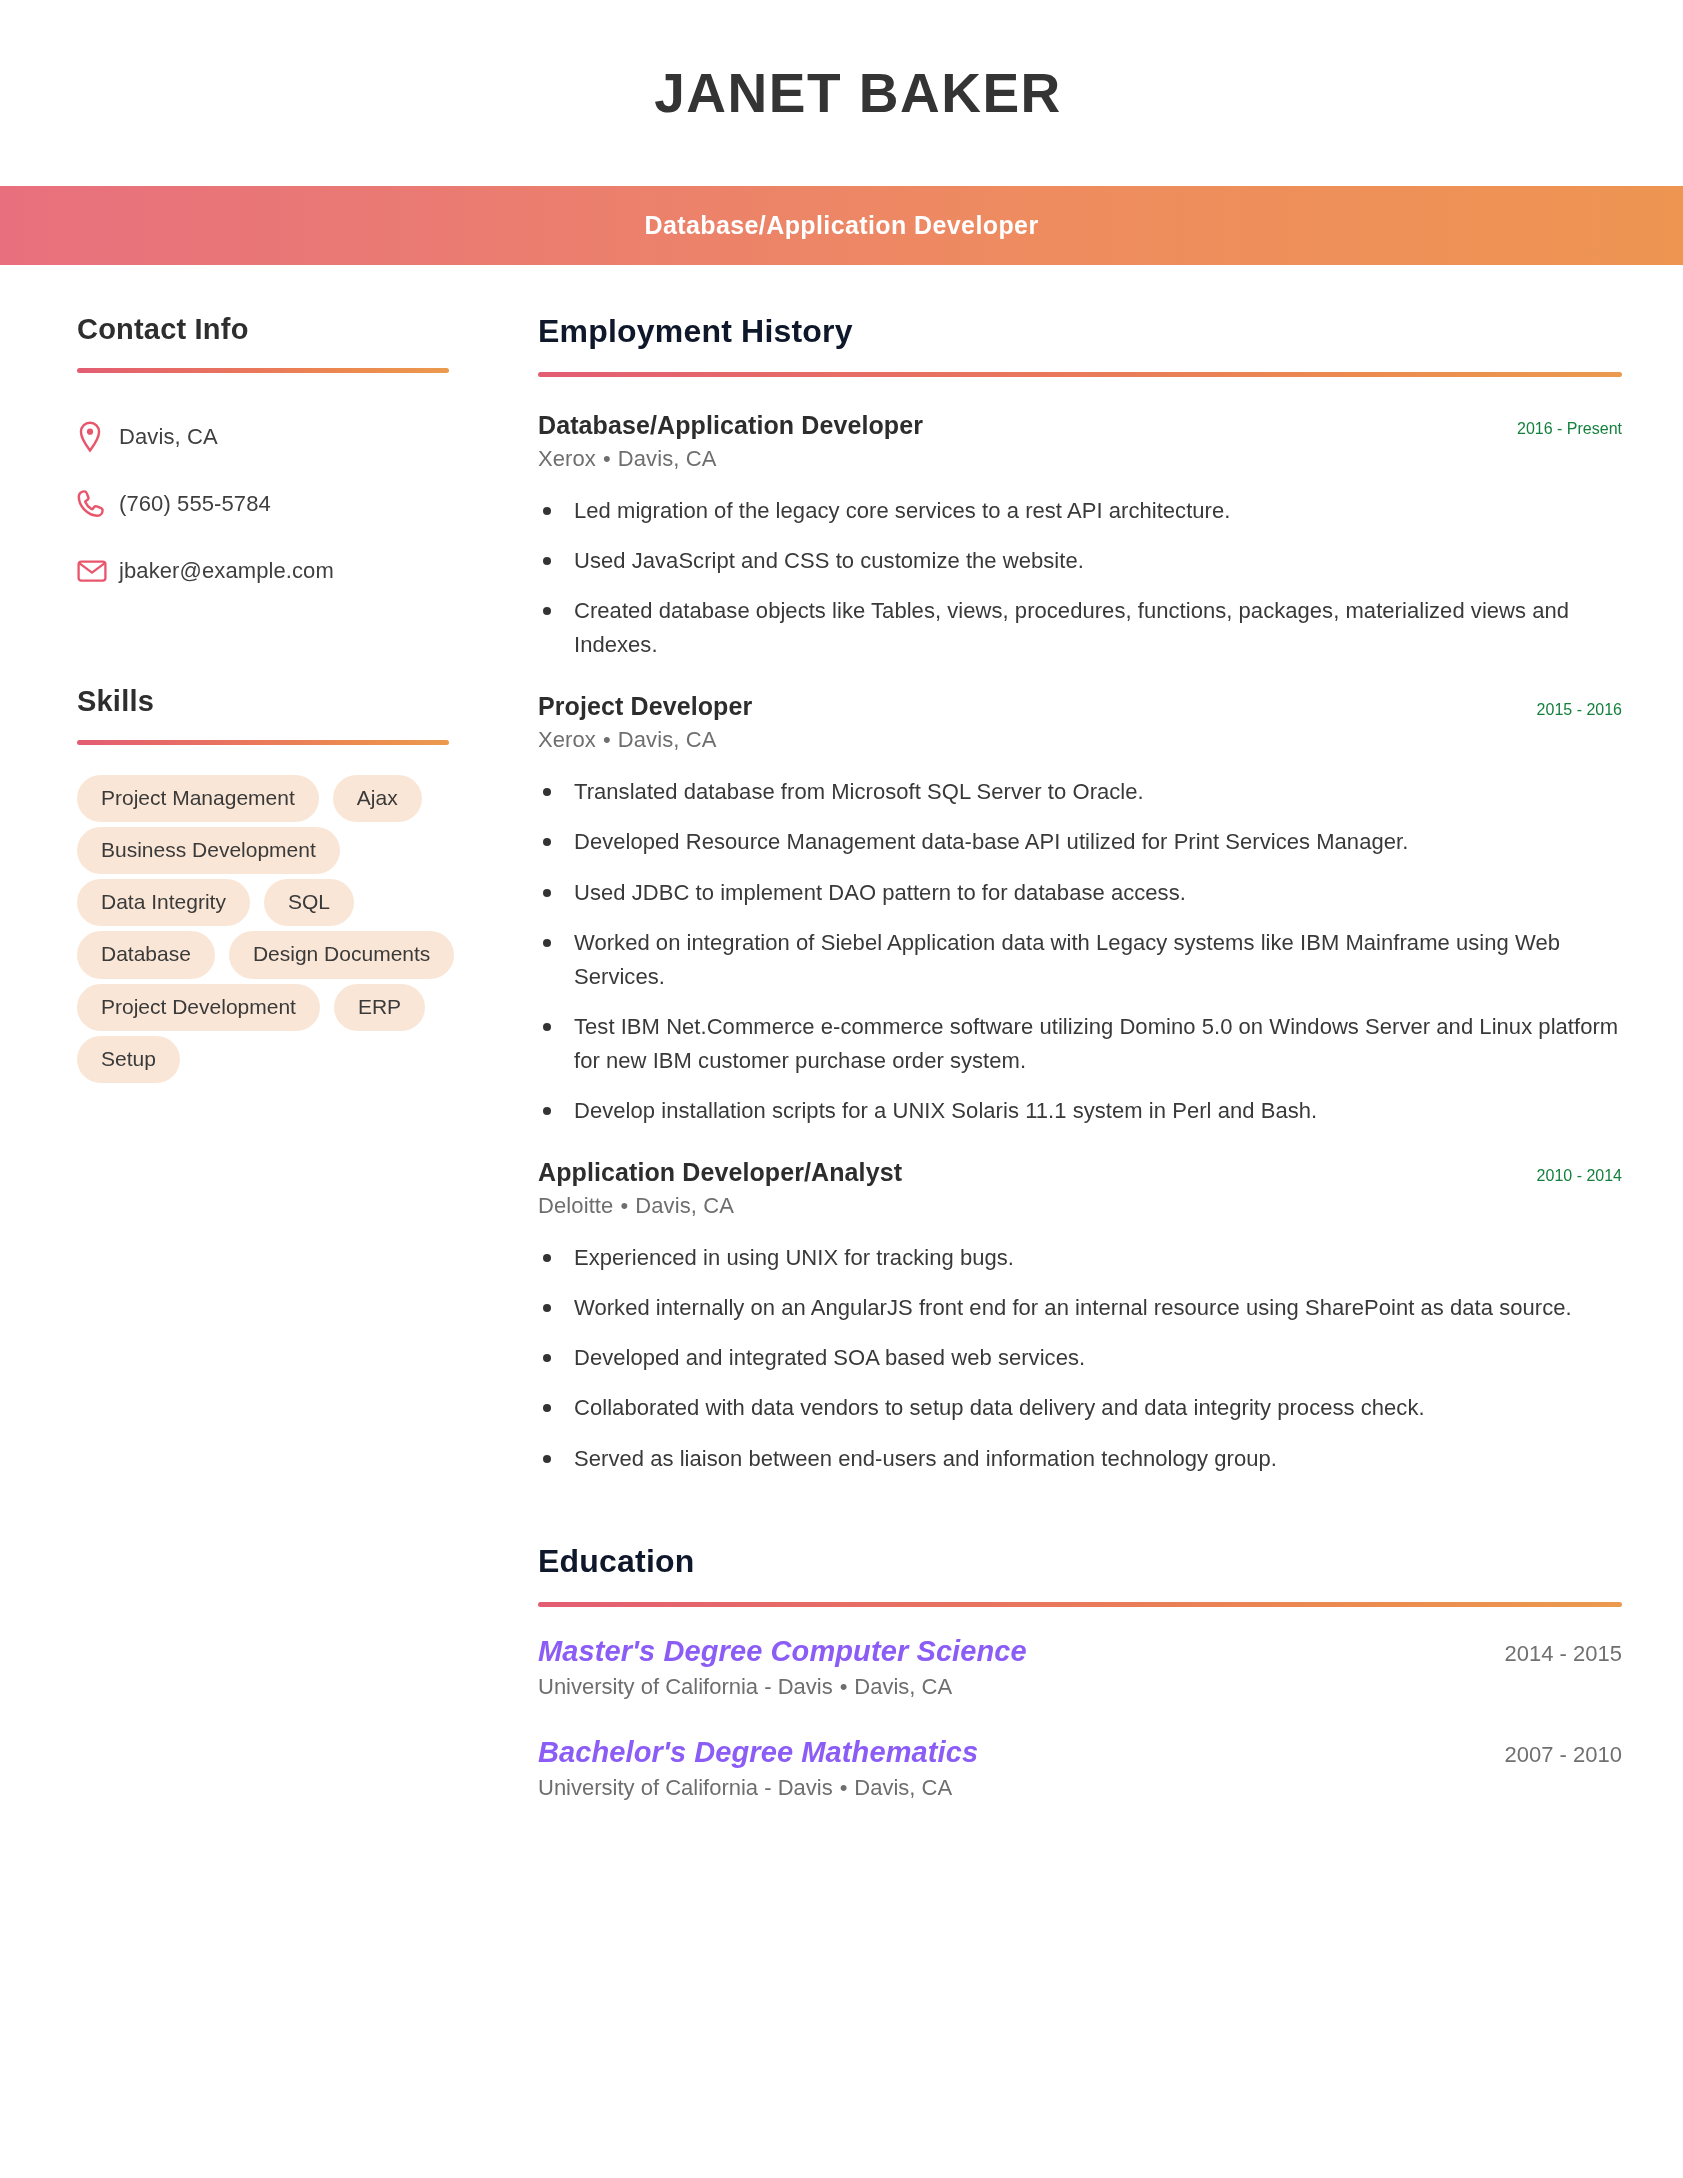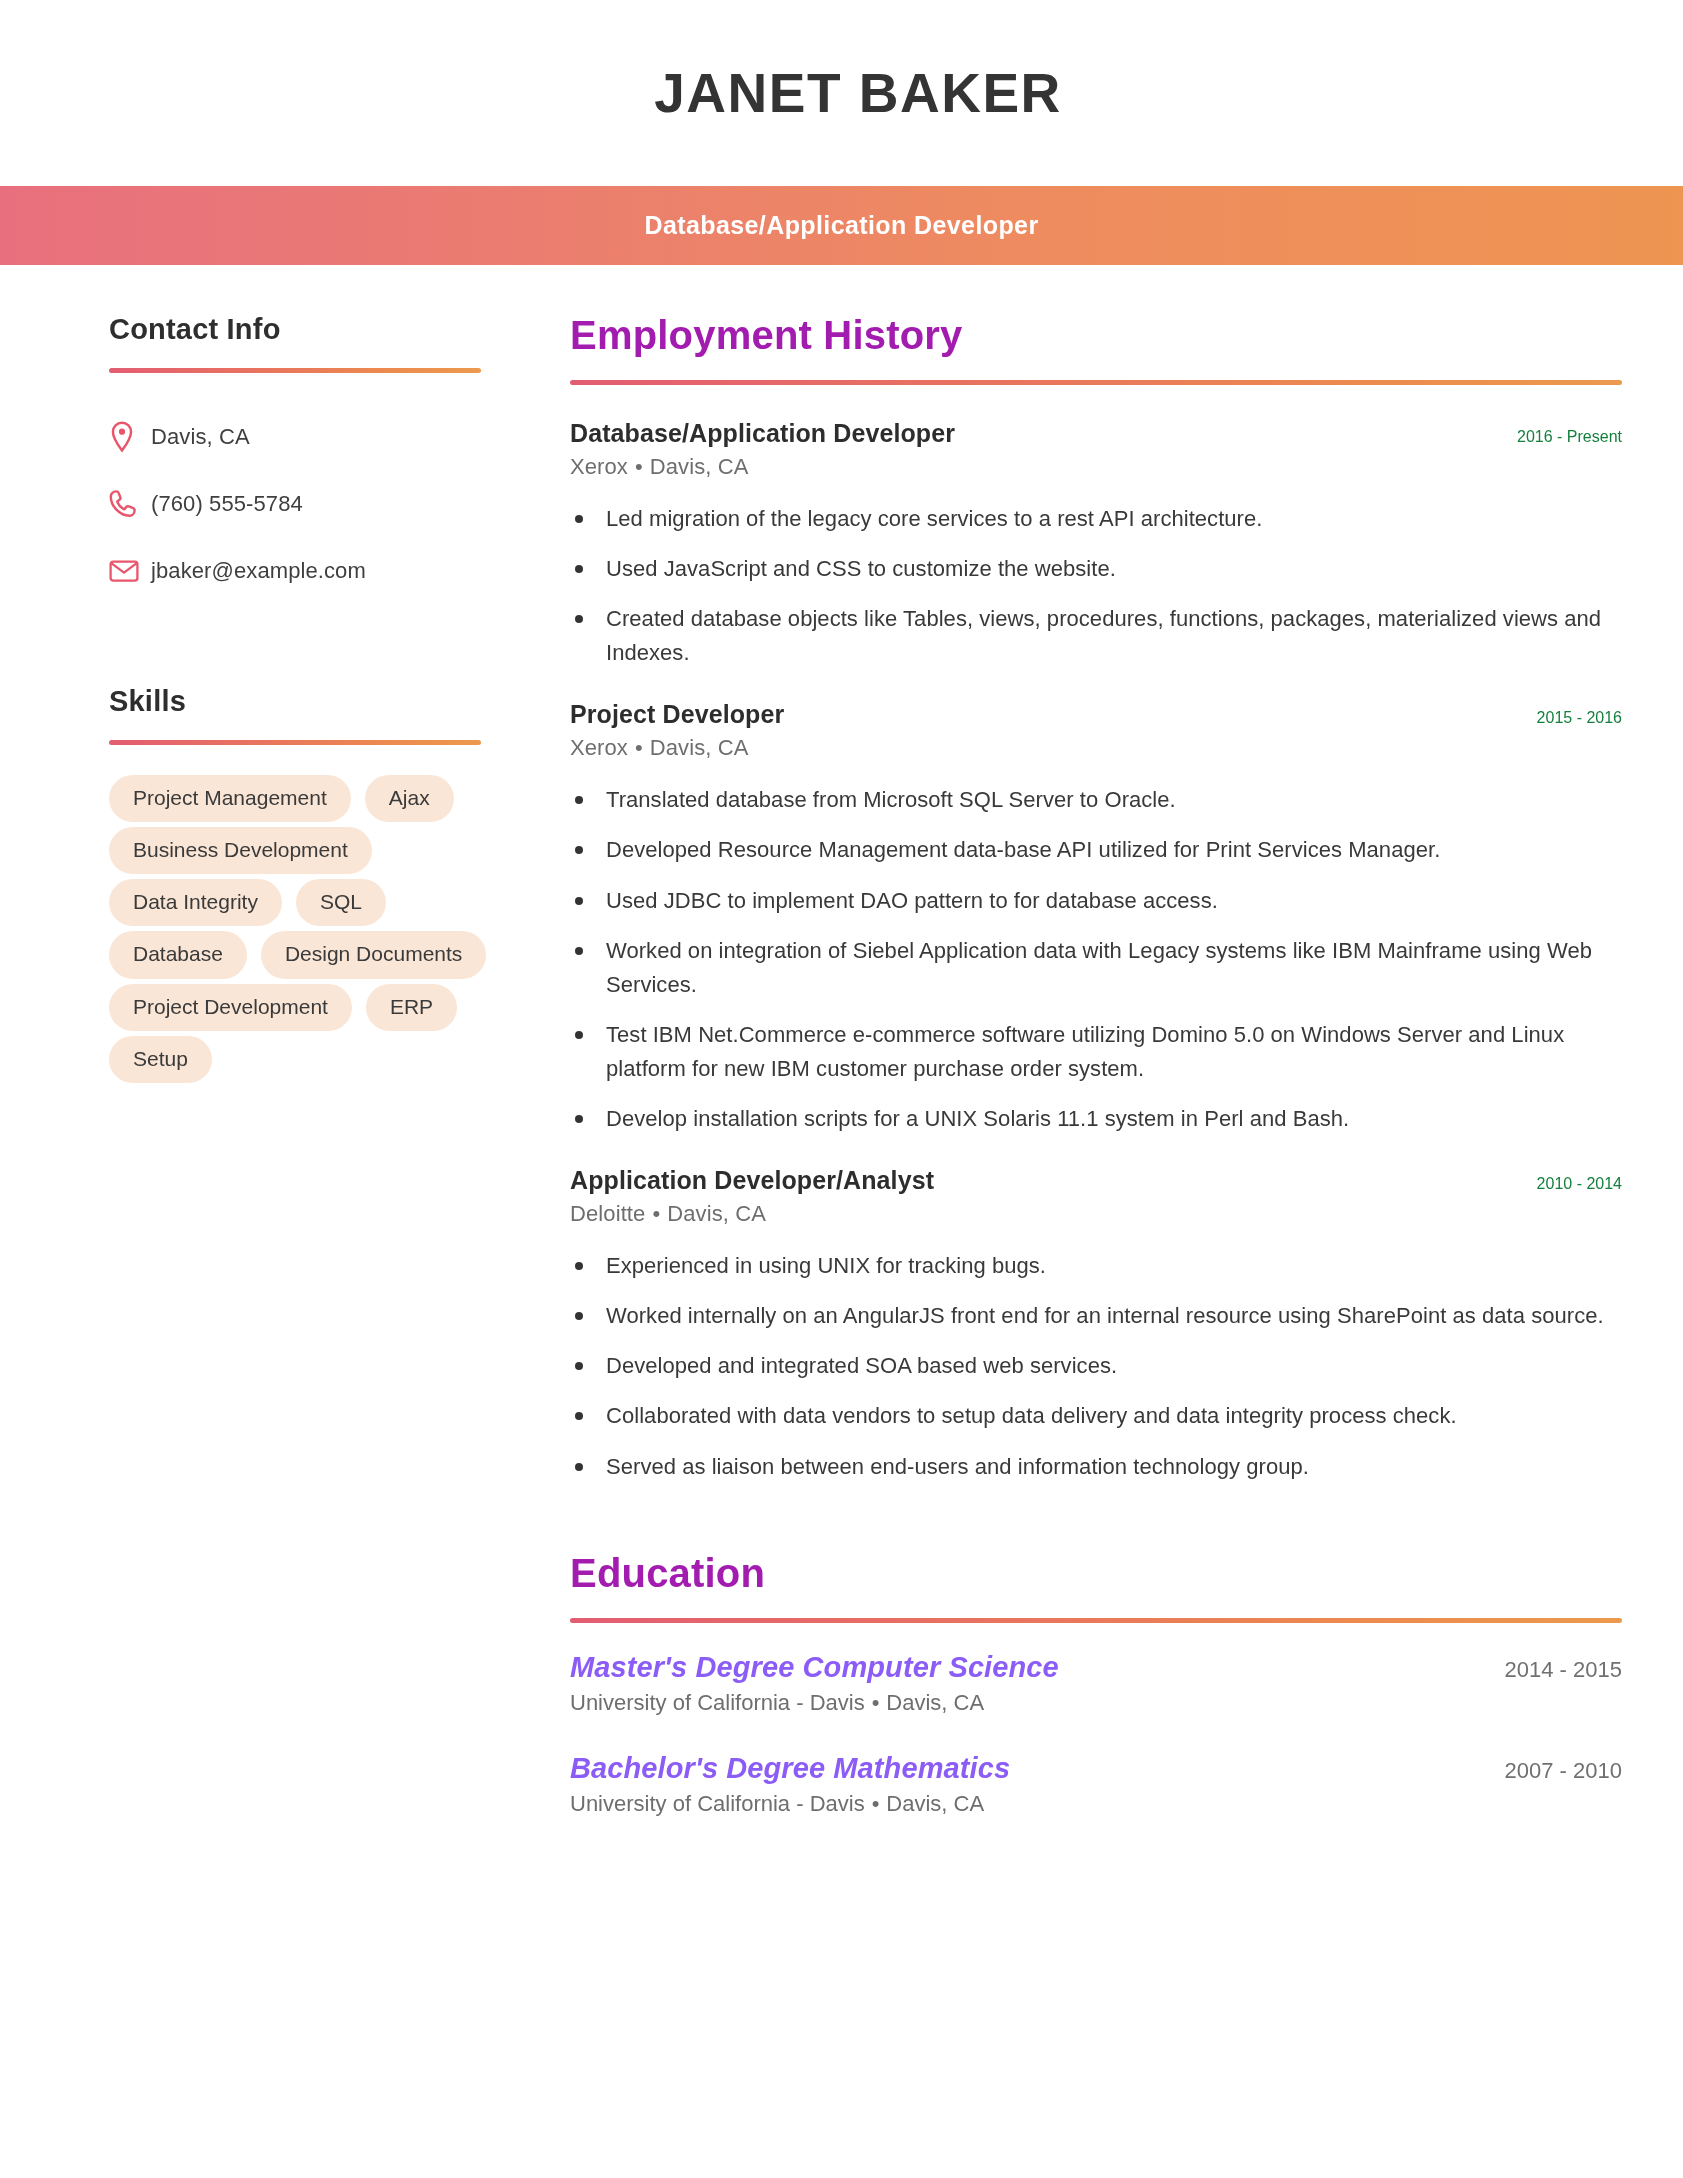--- a/index.html
+++ b/index.html
@@ -56,21 +56,20 @@
     font-weight: bold;
     color: #ffffff;
     letter-spacing: 0.4px;
   }
 
   
   .content {
     display: flex;
     align-items: flex-start;
     padding-top: 48px;
-    padding-left: 32px;
   }
 
   .sidebar {
     width: 475px;
     padding-left: 77px;
     padding-right: 26px;
     flex: 0 0 475px;
   }
 
   .main {
@@ -82,23 +81,23 @@
   
   .sb-heading {
     font-size: 29px;
     font-weight: bold;
     color: #2e2e2e;
     letter-spacing: 0.2px;
     margin-bottom: 22px;
   }
 
   .main-heading {
-    font-size: 40px;
-    font-weight: bold;
-    color: #a21caf;
+    font-size: 32px;
+    font-weight: bold;
+    color: #0f172a;
     letter-spacing: 0.2px;
     margin-bottom: 22px;
   }
 
   .rule {
     height: 5px;
     border-radius: 3px;
     background: linear-gradient(90deg, #e35d72 0%, #e8735f 40%, #ec8a4f 75%, #eb9a4e 100%);
   }
 

